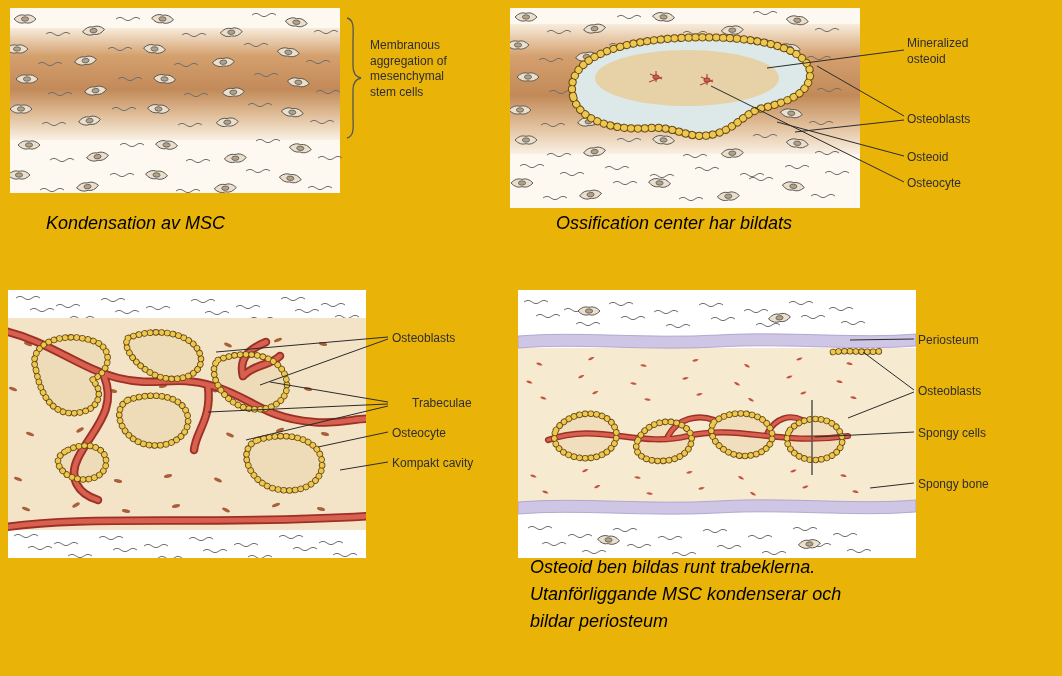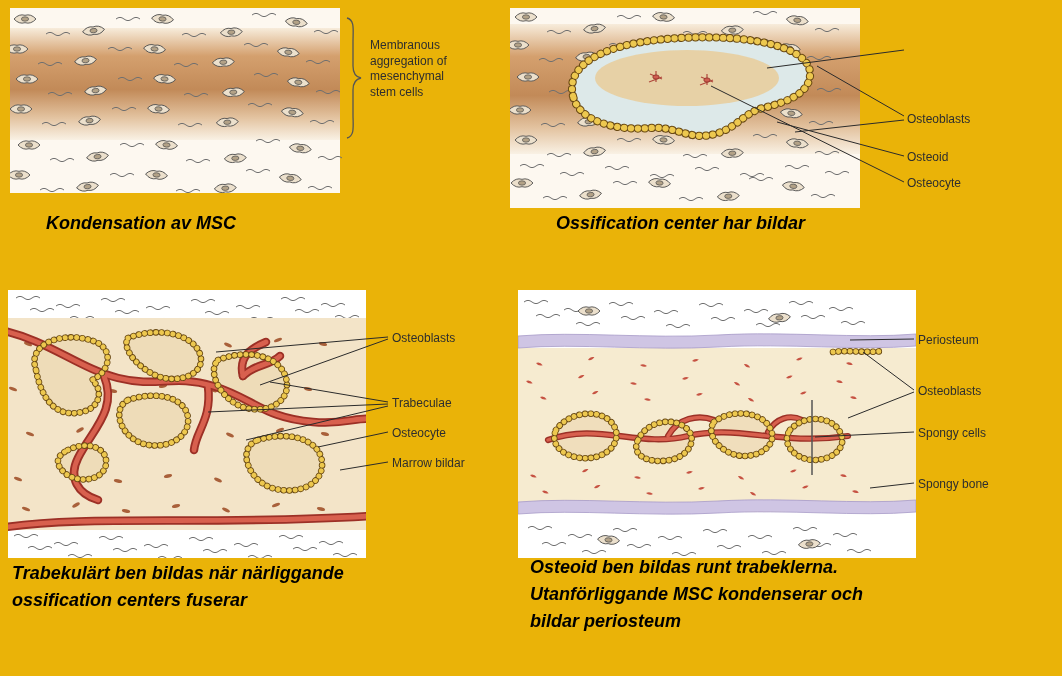--- a/index.html
+++ b/index.html
@@ -1,20 +1,20 @@
 <!DOCTYPE html>
 <html><head>
 <meta charset="utf-8">
 <style>
   html,body{margin:0;padding:0;background:#ffffff;}
   #page{position:relative;width:1062px;height:676px;background:#eab308;overflow:hidden;
         font-family:"Liberation Sans", sans-serif;}
   .panel{position:absolute;}
   .lbl{position:absolute;font-size:12px;color:#2e2e2e;line-height:1.3;white-space:pre-line;}
-  .cap{position:absolute;font-size:18px;font-weight:bold;font-style:italic;color:#000;
+  .cap{position:absolute;font-size:18px;font-weight:normal;font-style:italic;color:#000;
        line-height:1.5;white-space:pre-line;}
   svg{display:block;}
   .bead-under{fill:none;stroke:#6a4a14;stroke-width:8.2;stroke-linecap:round;stroke-dasharray:.1 6.8;}
   .bead-over{fill:none;stroke:#edc84f;stroke-width:6.2;stroke-linecap:round;stroke-dasharray:.1 6.8;}
   .bead-under-sm{fill:none;stroke:#6a4a14;stroke-width:6.6;stroke-linecap:round;stroke-dasharray:.1 5.6;}
   .bead-over-sm{fill:none;stroke:#edc84f;stroke-width:4.9;stroke-linecap:round;stroke-dasharray:.1 5.6;}
   .vessel-u{fill:none;stroke:#9c3026;stroke-width:8.5;stroke-linecap:round;}
   .vessel-o{fill:none;stroke:#d8604e;stroke-width:4.8;stroke-linecap:round;}
   .vessel-u-sm{fill:none;stroke:#9c3026;stroke-width:6.2;stroke-linecap:round;}
   .vessel-o-sm{fill:none;stroke:#d8604e;stroke-width:3.4;stroke-linecap:round;}
@@ -146,24 +146,26 @@
       <g>
         <path class="bead-under" d="M68 88 C60 56 100 34 175 30 C250 26 308 40 305 68 C303 86 282 94 258 100 C240 104 232 120 210 126 C185 133 172 118 146 120 C112 123 74 114 68 88 Z"></path>
         <path class="bead-over" d="M68 88 C60 56 100 34 175 30 C250 26 308 40 305 68 C303 86 282 94 258 100 C240 104 232 120 210 126 C185 133 172 118 146 120 C112 123 74 114 68 88 Z"></path>
       </g>
       <path class="leader" d="M399 42 L262 60"></path>
       <path class="leader" d="M399 108 L312 58"></path>
       <path class="leader" d="M399 112 L290 124"></path>
       <path class="leader" d="M399 148 L272 114"></path>
       <path class="leader" d="M399 174 L206 78"></path>
     </svg>
+    <div class="lbl" style="left:402px;top:28px;width:100px">Mineralized
+osteoid</div>
     <div class="lbl" style="left:402px;top:104px">Osteoblasts</div>
     <div class="lbl" style="left:402px;top:142px">Osteoid</div>
     <div class="lbl" style="left:402px;top:168px">Osteocyte</div>
-    <div class="cap" style="left:51px;top:202px">Ossification center har bildar</div>
+    <div class="cap" style="left:51px;top:202px">Ossification center har bildats</div>
   </div>
 
   <div class="panel" id="panel3" style="left:8px;top:290px;width:500px;height:386px">
     <svg width="500" height="270">
       <defs>
           <clipPath id="clip3">
             <rect x="0" y="0" width="358" height="268"></rect>
           </clipPath>
         </defs>
       <g clip-path="url(#clip3)">
@@ -219,25 +221,23 @@
       </g>
       <path class="leader" d="M380 47 L208 62"></path>
       <path class="leader" d="M380 49 L252 95"></path>
       <path class="leader" d="M380 112 L262 92"></path>
       <path class="leader" d="M380 114 L200 122"></path>
       <path class="leader" d="M380 116 L238 150"></path>
       <path class="leader" d="M380 142 L310 157"></path>
       <path class="leader" d="M380 172 L332 180"></path>
     </svg>
     <div class="lbl" style="left:384px;top:41px">Osteoblasts</div>
-    <div class="lbl" style="left:384px;top:106px">Trabeculae</div>
+    <div class="lbl" style="left:404px;top:106px">Trabeculae</div>
     <div class="lbl" style="left:384px;top:136px">Osteocyte</div>
-    <div class="lbl" style="left:384px;top:166px">Marrow bildar</div>
-    <div class="cap" style="left:4px;top:270px;width:430px">Trabekulärt ben bildas när närliggande
-ossification centers fuserar</div>
+    <div class="lbl" style="left:384px;top:166px">Kompakt cavity</div>
   </div>
 
   <div class="panel" id="panel4" style="left:518px;top:290px;width:544px;height:386px">
     <svg width="544" height="270">
       <defs>
           <clipPath id="clip4">
             <rect x="0" y="0" width="398" height="268"></rect>
           </clipPath>
         </defs>
       <g clip-path="url(#clip4)">

